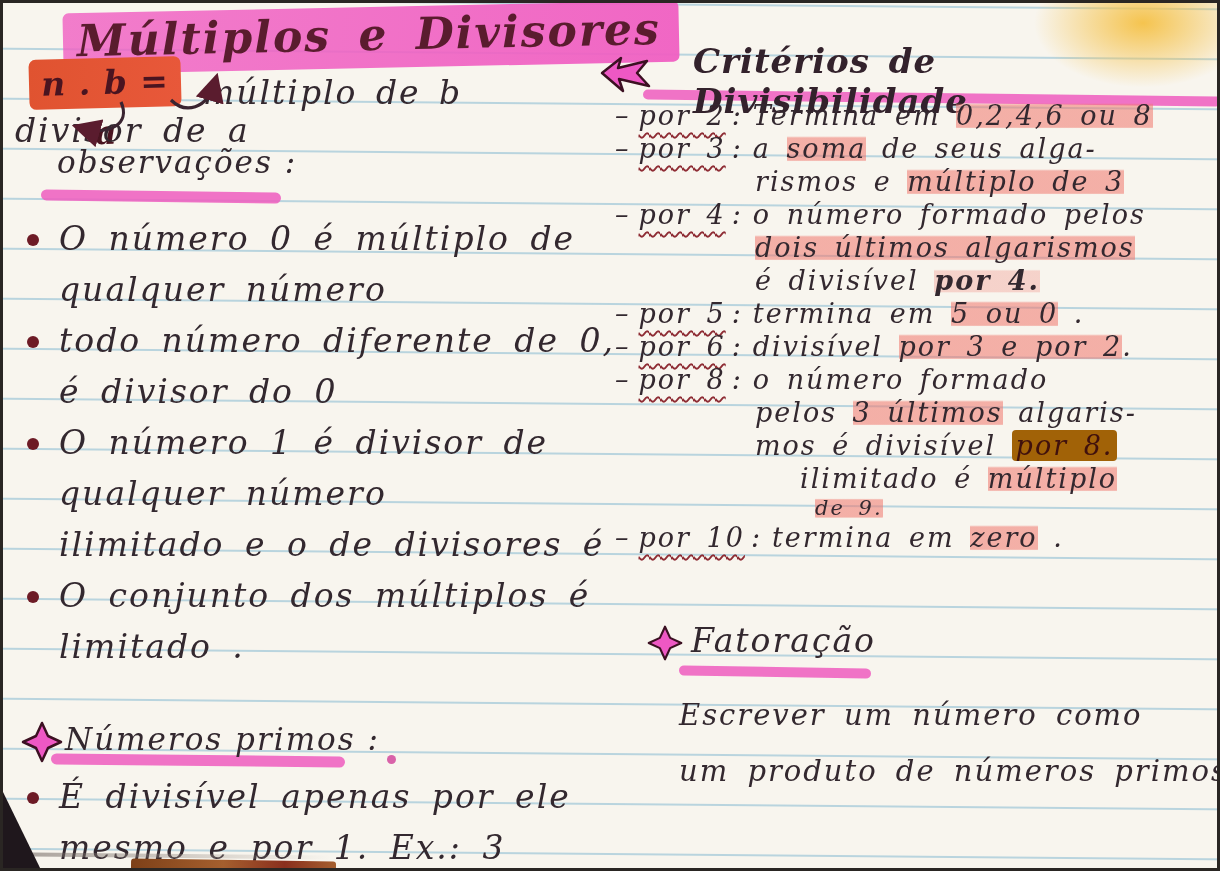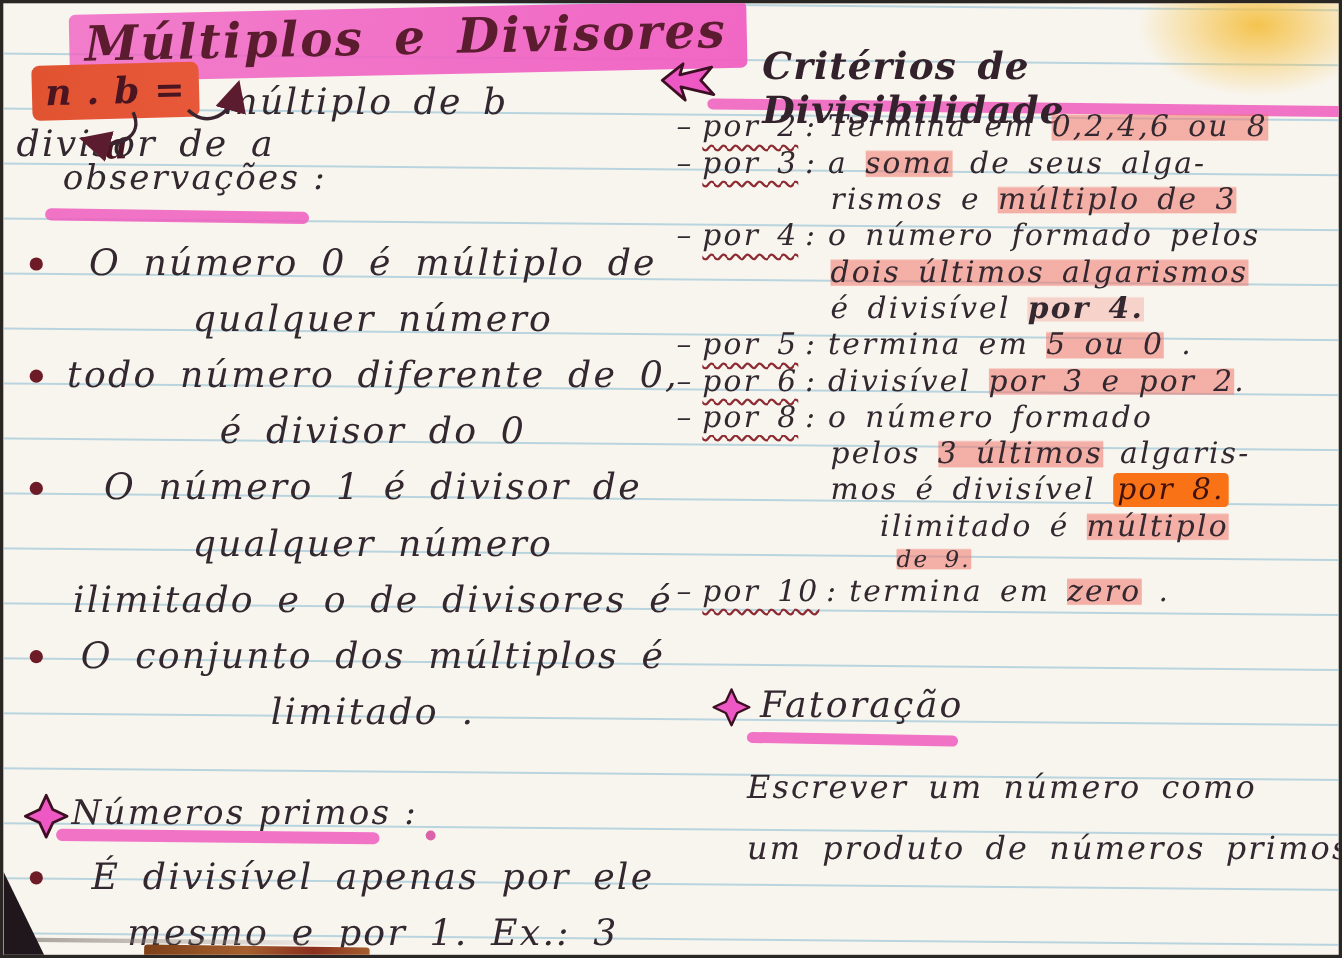--- a/index.html
+++ b/index.html
@@ -41,41 +41,41 @@
   
   .obs-heading{position:absolute; left:54px; top:141px; font-size:31px; letter-spacing:2px;}
   .pink-underline{position:absolute; background:rgba(238,92,190,.85); border-radius:6px;}
   .u-obs{left:38px; top:188px; width:240px; height:11px; transform:rotate(0.8deg);}
   .u-primos{left:48px; top:752px; width:294px; height:11px; transform:rotate(0.6deg);}
   .u-crit{left:640px; top:90px; width:578px; height:10px; transform:rotate(0.7deg);}
   .u-fat{left:676px; top:664px; width:192px; height:10px; transform:rotate(1deg);}
   
   .left-list{position:absolute; left:56px; top:210px; width:560px;}
   .lrow{position:relative; height:51px; line-height:51px; font-size:33px;
-        letter-spacing:2px; word-spacing:8px; white-space:nowrap;text-align:center;}
+        letter-spacing:2px; word-spacing:8px; white-space:nowrap;}
   .dot{position:absolute; left:-32px; top:21px; width:12px; height:12px;
        background:#6d1b26; border-radius:50%;}
   .primos-heading{position:absolute; left:62px; top:718px; font-size:31px; letter-spacing:2px;}
   .primos-list{position:absolute; left:56px; top:768px; width:560px;}
   .star-icon{position:absolute;}
   
   .crit-heading{position:absolute; left:650px; top:38px; font-size:34px; font-weight:bold;
                 letter-spacing:1px; word-spacing:6px; color:#33222c;margin-left:40px;}
   .arrow-icon{position:absolute; left:596px; top:50px;}
   .criteria{position:absolute; left:612px; top:96px; width:606px;}
   .crow{line-height:33px; font-size:27px; letter-spacing:2px; word-spacing:5px; white-space:nowrap;}
   .crow .dash{margin-right:8px;}
   .plabel{text-decoration-line:underline; text-decoration-style:wavy;
           text-decoration-color:#8e2c34; text-decoration-thickness:2px; text-underline-offset:7px;}
   .colon{margin:0 10px 0 6px;}
   .ind1{padding-left:140px;} .ind2{padding-left:185px;} .ind3{padding-left:200px;}
   .small{font-size:21px; line-height:26px;}
   .hl-s{background:linear-gradient(transparent 10%, rgba(240,118,108,.55) 16%, rgba(240,118,108,.55) 88%, transparent 92%); border-radius:4px;}
   .hl-f{background:linear-gradient(transparent 14%, rgba(240,130,120,.30) 20%, rgba(240,130,120,.30) 86%, transparent 90%); border-radius:4px;font-weight:bold;}
-  .hl-r{background:#f97316; border-radius:4px; padding:0 4px; color:#40110d;}
+  .hl-r{background:#a16207; border-radius:4px; padding:0 4px; color:#40110d;}
   .fat-heading{position:absolute; left:688px; top:618px; font-size:33px; font-weight:normal; letter-spacing:2px;}
   .fat-lines{position:absolute; left:676px; top:684px; width:540px;}
   .frow{line-height:56px; font-size:29px; letter-spacing:2px; word-spacing:7px; white-space:nowrap;}
   
   .sketch-gray{position:absolute; left:28px; top:851px; width:300px; height:4px;
     background:linear-gradient(90deg, rgba(110,100,95,.55), rgba(160,150,142,.35) 60%, rgba(160,150,142,0));
     transform:rotate(0.6deg); border-radius:2px;}
   .tape-brown{position:absolute; left:128px; top:857px; width:205px; height:14px;
     background:linear-gradient(90deg,#7d4018,#a55f2e 45%, #8a2f1e 75%, #a55f2e); border-radius:3px;
     transform:rotate(0.8deg);}

